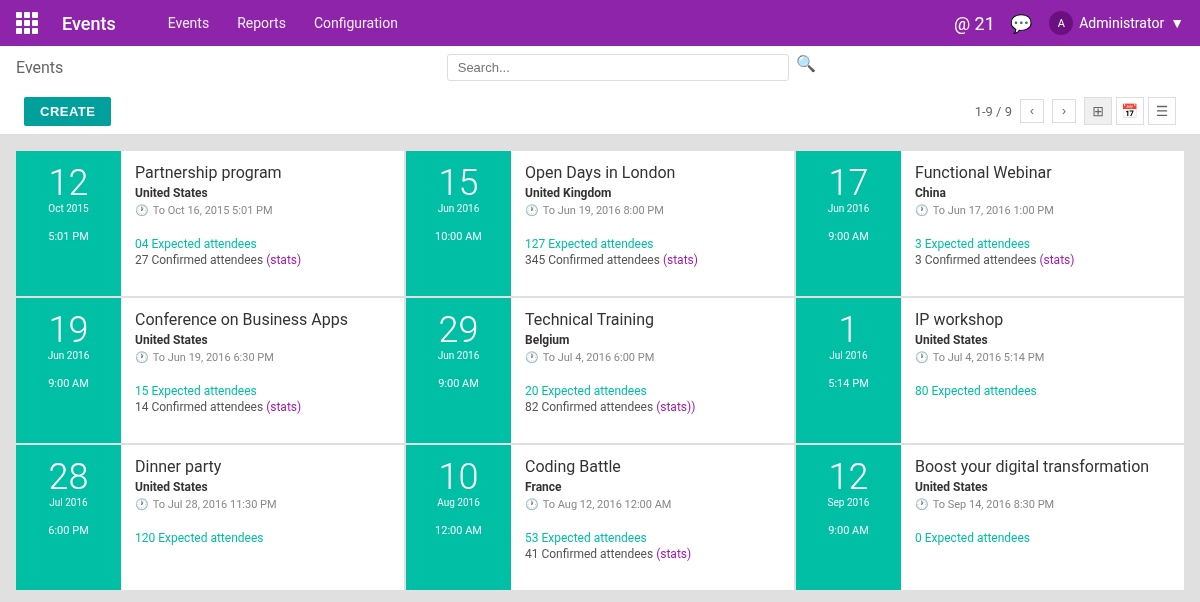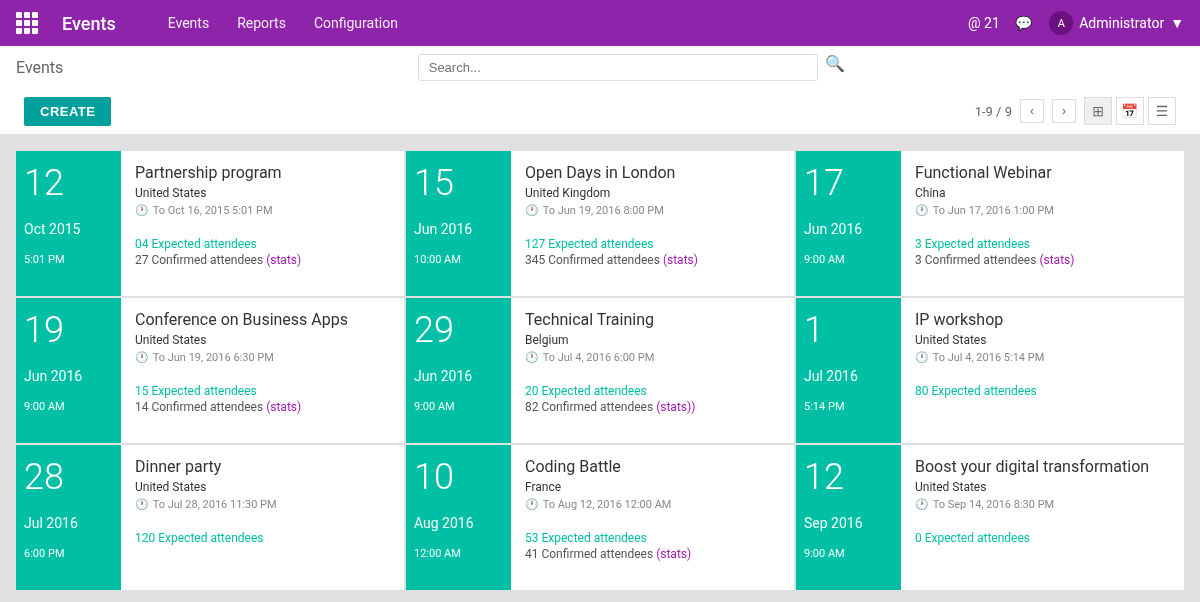--- a/index.html
+++ b/index.html
@@ -14,21 +14,21 @@
       padding: 0 16px;
       height: 46px;
     }
     .topbar-left { display: flex; align-items: center; gap: 16px; }
     .app-grid { display: grid; grid-template-columns: repeat(3,6px); gap: 2px; cursor: pointer; margin-right: 8px; }
     .app-grid span { width: 6px; height: 6px; background: white; display: block; border-radius: 1px; }
     .app-name { font-size: 18px; font-weight: 500; margin-right: 24px; }
     .nav-links { display: flex; gap: 4px; }
     .nav-link { color: white; text-decoration: none; padding: 4px 12px; font-size: 14px; cursor: pointer; opacity: 0.9; }
     .topbar-right { margin-left: auto; display: flex; align-items: center; gap: 16px; }
-    .topbar-icon { color: white; font-size: 14px; cursor: pointer; }
+    .topbar-icon { color: white; font-size: 18px; cursor: pointer; }
     .admin-btn { display: flex; align-items: center; gap: 6px; color: white; cursor: pointer; font-size: 14px; }
     .avatar { width: 24px; height: 24px; border-radius: 50%; background: #6a1080; display: flex; align-items: center; justify-content: center; font-size: 11px; color: white; }
 
     
     .subheader {
       background: white;
       border-bottom: 1px solid #ddd;
       padding: 0 16px;
     }
     .subheader-top {
@@ -37,21 +37,21 @@
       padding: 8px 0;
       gap: 16px;
     }
     .page-title { font-size: 16px; color: #666; }
     .search-bar {
       flex: 1;
       display: flex;
       justify-content: center;
     }
     .search-input {
-      width: 400px;
+      width: 342px;
       border: 1px solid #ddd;
       border-radius: 3px;
       padding: 5px 10px;
       font-size: 13px;
       color: #999;
       outline: none;
     }
     .search-icon { color: #888; margin-left: 8px; font-size: 16px; cursor: pointer; }
 
     .subheader-actions {
@@ -118,33 +118,33 @@
       min-height: 145px;
     }
 
     .event-date-col {
       background: #00bfa5;
       color: white;
       width: 105px;
       min-width: 105px;
       display: flex;
       flex-direction: column;
-      align-items: flex-start;
+      align-items: center;
       justify-content: flex-start;
       padding: 14px 8px 8px;
       text-align: center;
     }
     .event-day {
       font-size: 36px;
       font-weight: 300;
       line-height: 1;
     }
     .event-month-year {
-      font-size: 14px;
-      margin-top: 20px;
+      font-size: 10px;
+      margin-top: 2px;
       opacity: 0.95;
     }
     .event-time {
       font-size: 11px;
       margin-top: 16px;
       opacity: 0.95;
     }
 
     .event-info {
       flex: 1;
@@ -154,21 +154,21 @@
       gap: 2px;
     }
     .event-name {
       font-size: 16px;
       color: #333;
       font-weight: 400;
       margin-bottom: 2px;
     }
     .event-country {
       font-size: 12px;
-      font-weight: 400;
+      font-weight: 700;
       color: #333;
       margin-bottom: 2px;
     }
     .event-to {
       font-size: 11px;
       color: #888;
       display: flex;
       align-items: center;
       gap: 4px;
       margin-bottom: 6px;

